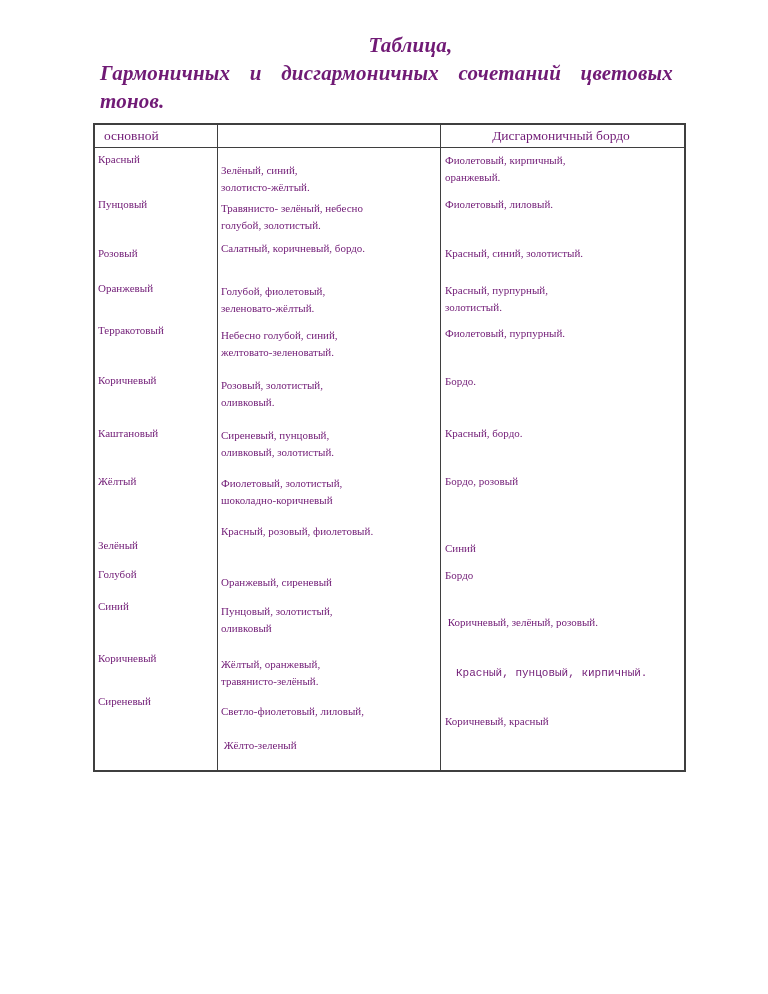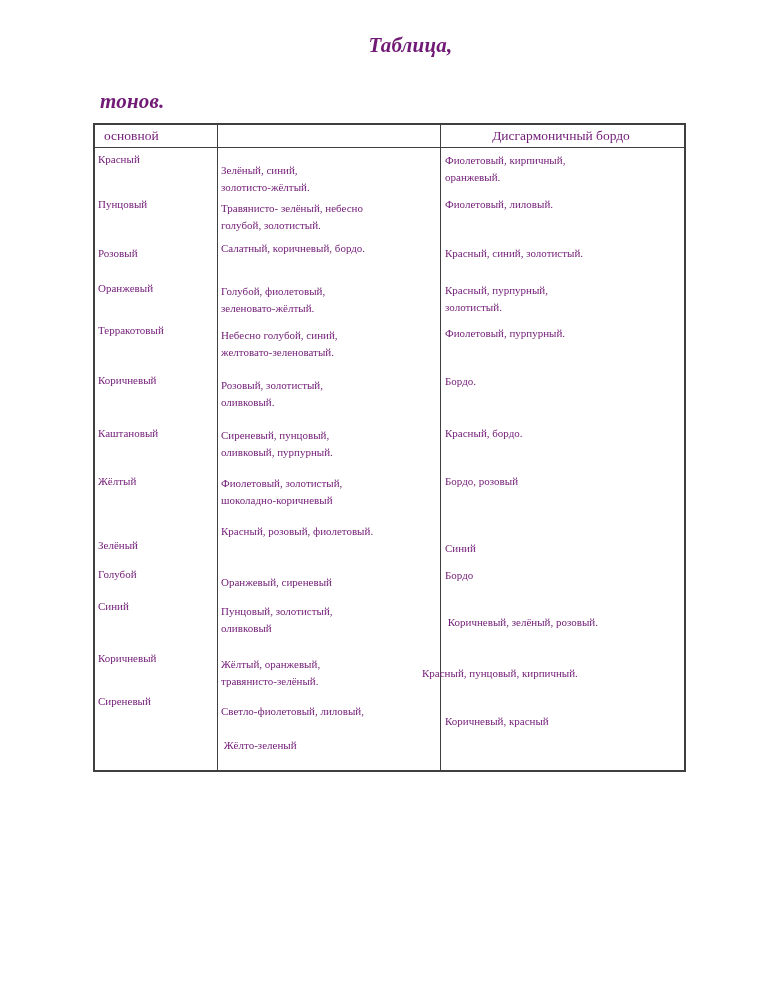--- a/index.html
+++ b/index.html
@@ -61,20 +61,21 @@
     line-height: 17px;
     white-space: pre-line;
   }
 </style>
 </head>
 <body>
 
 <div class="page">
 
   <div class="title-line title-1">Таблица,</div>
+  <div class="title-line title-2">Гармоничных и дисгармоничных сочетаний цветовых</div>
   <div class="title-line title-3">тонов.</div>
 
   <div class="table-frame"></div>
   <div class="vline vline-1"></div>
   <div class="vline vline-2"></div>
   <div class="header-rule"></div>
 
   <div class="header-cell hc-0">основной</div>
   <div class="header-cell hc-2">Дисгармоничный бордо</div>
 
@@ -99,40 +100,40 @@
       <div class="cell-text" style="left: 98px; top: 322px; width: 115px;">Терракотовый</div>
       <div class="cell-text" style="left: 221px; top: 327px; width: 212px;">Небесно голубой, синий,
 желтовато-зеленоватый.</div>
       <div class="cell-text" style="left: 445px; top: 325px; width: 235px;">Фиолетовый, пурпурный.</div>
       <div class="cell-text" style="left: 98px; top: 372px; width: 115px;">Коричневый</div>
       <div class="cell-text" style="left: 221px; top: 377px; width: 212px;">Розовый, золотистый,
 оливковый.</div>
       <div class="cell-text" style="left: 445px; top: 373px; width: 235px;">Бордо.</div>
       <div class="cell-text" style="left: 98px; top: 425px; width: 115px;">Каштановый</div>
       <div class="cell-text" style="left: 221px; top: 427px; width: 212px;">Сиреневый, пунцовый,
-оливковый, пурпурный.</div>
+оливковый, золотистый.</div>
       <div class="cell-text" style="left: 445px; top: 425px; width: 235px;">Красный, бордо.</div>
       <div class="cell-text" style="left: 98px; top: 473px; width: 115px;">Жёлтый</div>
       <div class="cell-text" style="left: 221px; top: 475px; width: 212px;">Фиолетовый, золотистый,
 шоколадно-коричневый</div>
       <div class="cell-text" style="left: 445px; top: 473px; width: 235px;">Бордо, розовый</div>
       <div class="cell-text" style="left: 98px; top: 537px; width: 115px;">Зелёный</div>
       <div class="cell-text" style="left: 221px; top: 523px; width: 212px;">Красный, розовый, фиолетовый.</div>
       <div class="cell-text" style="left: 445px; top: 540px; width: 235px;">Синий</div>
       <div class="cell-text" style="left: 98px; top: 566px; width: 115px;">Голубой</div>
       <div class="cell-text" style="left: 221px; top: 574px; width: 212px;">Оранжевый, сиреневый</div>
       <div class="cell-text" style="left: 445px; top: 567px; width: 235px;">Бордо</div>
       <div class="cell-text" style="left: 98px; top: 598px; width: 115px;">Синий</div>
       <div class="cell-text" style="left: 221px; top: 603px; width: 212px;">Пунцовый, золотистый,
 оливковый</div>
       <div class="cell-text" style="left: 445px; top: 614px; width: 235px;">&nbsp;Коричневый, зелёный, розовый.</div>
       <div class="cell-text" style="left: 98px; top: 650px; width: 115px;">Коричневый</div>
       <div class="cell-text" style="left: 221px; top: 656px; width: 212px;">Жёлтый, оранжевый,
 травянисто-зелёный.</div>
-      <div class="cell-text" style="left: 422px; top: 665px; width: 235px;">Красный, пунцовый, кирпичный.</div>
+      <div class="cell-text" style="left: 456px; top: 665px; width: 235px; font-family: Liberation Mono, monospace;">Красный, пунцовый, кирпичный.</div>
       <div class="cell-text" style="left: 98px; top: 693px; width: 115px;">Сиреневый</div>
       <div class="cell-text" style="left: 221px; top: 703px; width: 212px;">Светло-фиолетовый, лиловый,
 
 &nbsp;Жёлто-зеленый</div>
       <div class="cell-text" style="left: 445px; top: 713px; width: 235px;">Коричневый, красный</div>
     </div>
 
 </div>
 
 </body></html>

